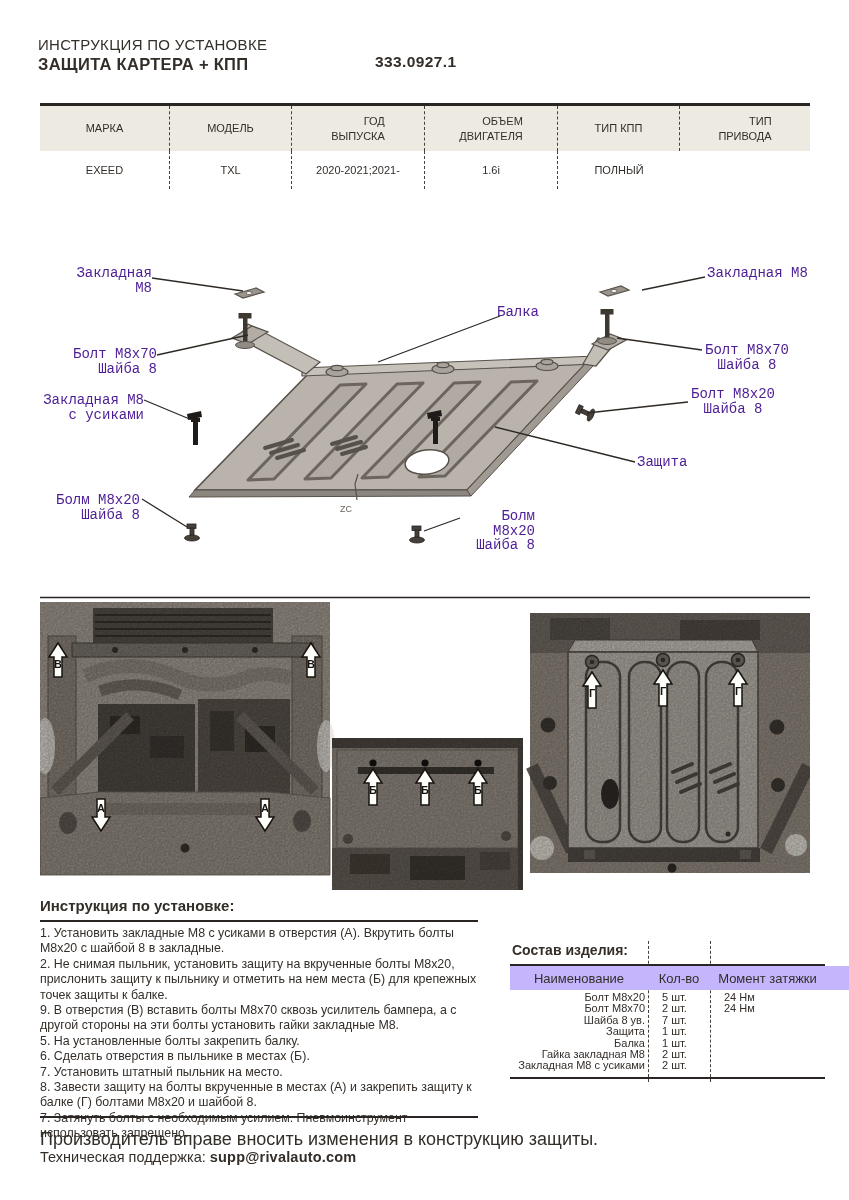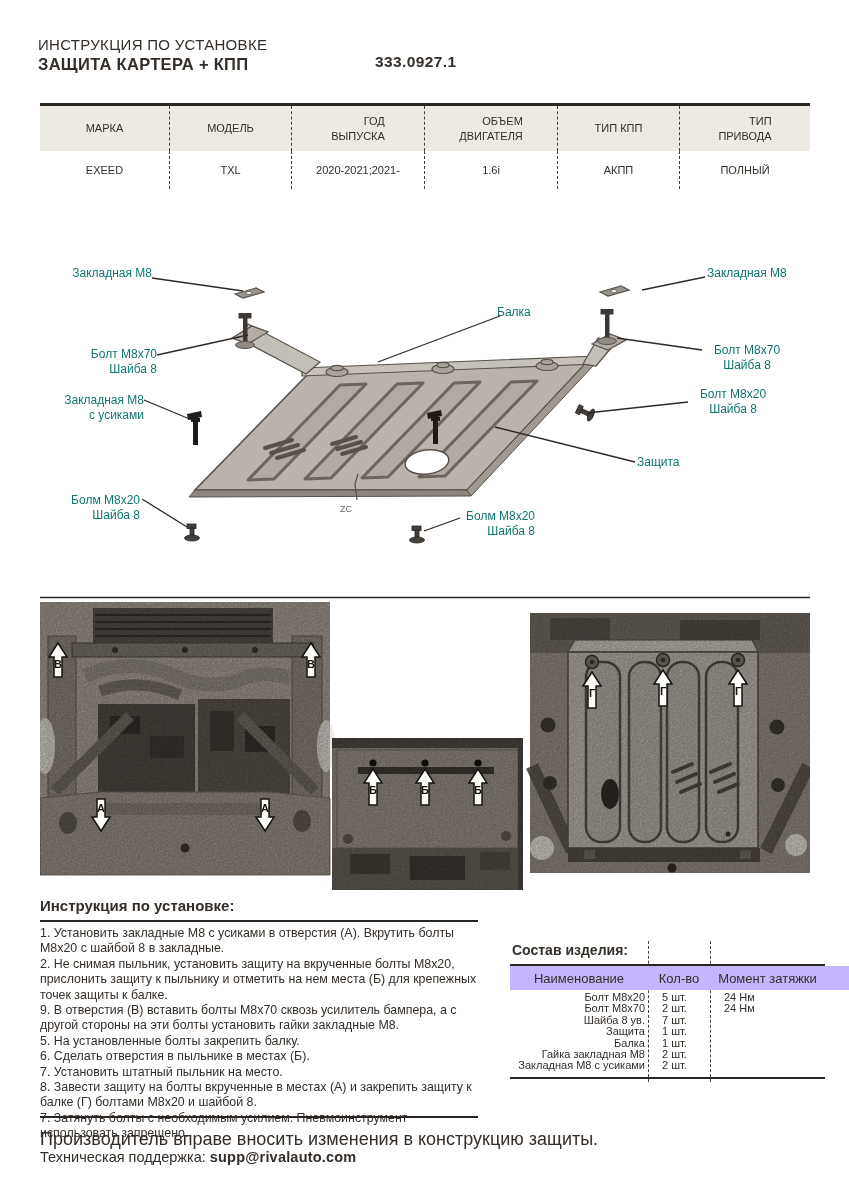--- a/index.html
+++ b/index.html
@@ -12,21 +12,21 @@
   .hdr-part{left:375px;top:53px;font-size:15.5px;font-weight:bold;letter-spacing:.4px;}
   
   .spec{left:40px;top:103px;width:770px;border-top:3px solid #2a2523;}
   .spec-row{display:grid;grid-template-columns:130px 122px 133px 133px 122px 130px;}
   .spec-row.hd{background:#edeae1;height:45px;}
   .spec-row.vals{height:38px;}
   .spec-cell{display:flex;align-items:center;justify-content:center;text-align:right;
              font-size:11px;line-height:15px;white-space:pre-line;border-right:1px dashed #47403a;}
   .spec-cell:last-child{border-right:none;}
   
-  .lbl{position:absolute;font-size:12px;line-height:14.5px;white-space:pre-line;color:#0f766e;}
+  .lbl{position:absolute;font-size:14px;line-height:14.5px;white-space:pre-line;color:#4c1d95;font-family:Liberation Mono, monospace;}
   .tr{text-align:right;} .tc{text-align:center;}
   
   .inst-hd{left:40px;top:897px;font-size:15px;font-weight:bold;}
   .rule{position:absolute;background:#2a2523;}
   .inst-list{left:40px;top:926px;width:441px;font-size:12.4px;line-height:15.4px;}
   .inst-list div{margin:0;}
   
   .comp{left:510px;top:938px;width:315px;height:147px;}
   .comp-hd{position:absolute;left:2px;top:4px;font-size:14px;font-weight:bold;}
   .comp-line{position:absolute;left:0;width:315px;background:#2a2523;}
@@ -64,21 +64,20 @@
 ДВИГАТЕЛЯ</div>
       <div class="spec-cell">ТИП КПП</div>
       <div class="spec-cell">ТИП
 ПРИВОДА</div>
     </div>
     <div class="spec-row vals">
       <div class="spec-cell">EXEED</div>
       <div class="spec-cell">TXL</div>
       <div class="spec-cell">2020-2021;2021-</div>
       <div class="spec-cell">1.6i</div>
-      <div class="spec-cell">АКПП</div>
       <div class="spec-cell">ПОЛНЫЙ</div>
     </div>
   </div>
 
   <svg class="abs" style="left:40px;top:250px;" width="770" height="348" viewBox="0 0 770 348">
 
     <polygon points="270,122 547,112 427,240 155,240" fill="#b9b3ab" stroke="#57514b" stroke-width="1.6"></polygon>
     <polygon points="155,240 427,240 431,246 149,247" fill="#8d867e" stroke="#57514b" stroke-width="1"></polygon>
     <polygon points="547,112 427,240 431,246 553,116" fill="#a19a92" stroke="#57514b" stroke-width="1"></polygon>
 

